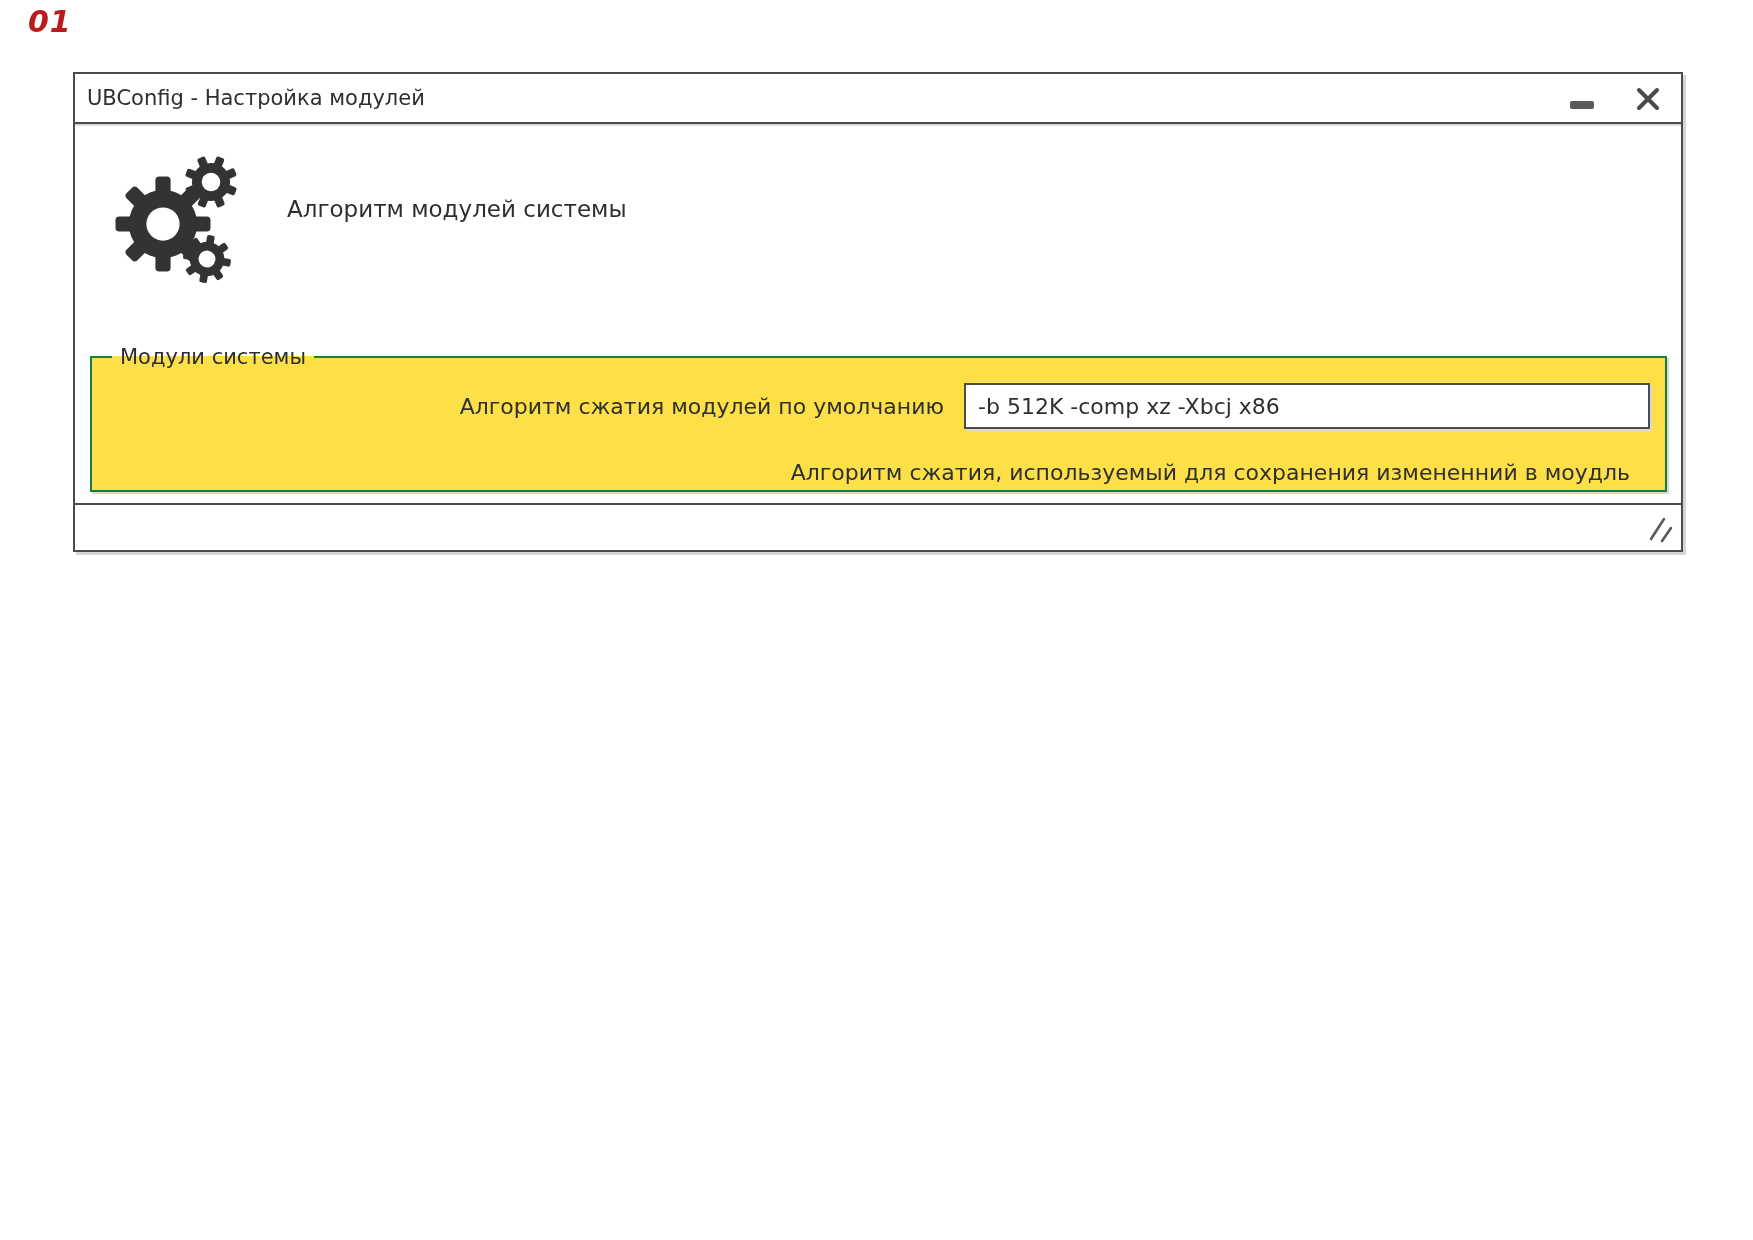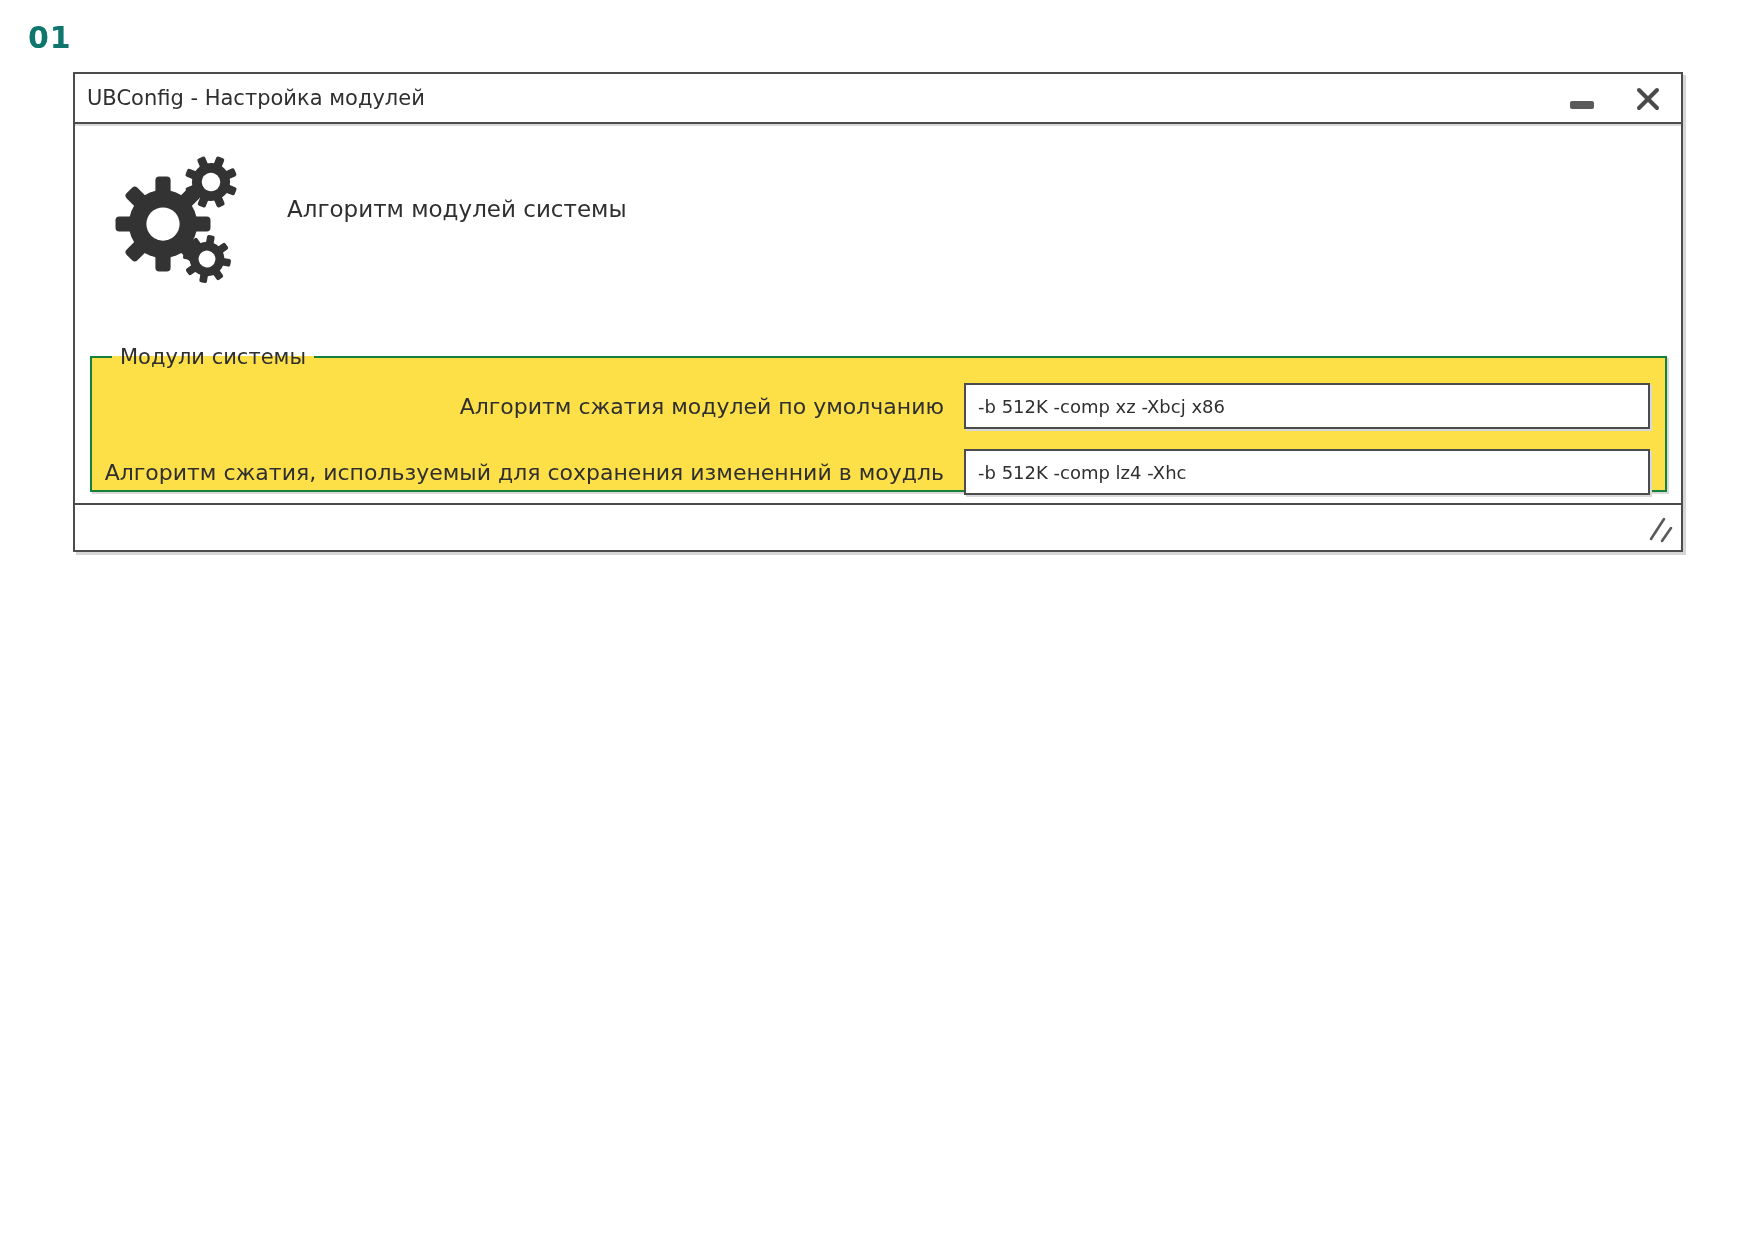--- a/index.html
+++ b/index.html
@@ -6,25 +6,26 @@
   html, body {
     width: 1753px; height: 1240px;
     background: #ffffff;
     font-family: "DejaVu Sans", sans-serif;
     color: #2f2f2f;
     overflow: hidden;
     position: relative;
   }
   .slide-number {
     position: absolute;
-    left: 28px; top: 20px;
+    left: 28px; top: 4px;
     font-size: 30px;
     font-weight: bold;
-    color: #0f766e;
+    color: #b91c1c;
     letter-spacing: 1px;
+    font-style: italic;
   }
   .window {
     position: absolute;
     left: 73px; top: 72px;
     width: 1610px; height: 480px;
     background: #ffffff;
     border: 2px solid #4c4c4c;
     box-shadow: 3px 3px 0 #d6d6d6;
   }
   .titlebar {
@@ -111,21 +112,21 @@
     white-space: nowrap;
     padding-right: 20px;
   }
   .field-input {
     width: 686px; height: 46px;
     flex: 0 0 686px;
     border: 2px solid #4c4c4c;
     box-shadow: 2px 2px 0 #d9d9d9;
     background: #ffffff;
     font-family: "DejaVu Sans", sans-serif;
-    font-size: 18px;
+    font-size: 22px;
     color: #2f2f2f;
     padding: 0 12px;
     outline: none;
   }
   .statusbar {
     position: absolute;
     left: 0; right: 0; bottom: 0;
     height: 47px;
     border-top: 2px solid #4c4c4c;
     background: #ffffff;
@@ -189,21 +190,20 @@
   <fieldset class="groupbox">
     <legend>Модули системы</legend>
 
     <div class="field-row row-0">
       <span class="field-label">Алгоритм сжатия модулей по умолчанию</span>
       <input class="field-input" type="text" value="-b 512K -comp xz -Xbcj x86" style="">
     </div>
 
     <div class="field-row row-1">
       <span class="field-label">Алгоритм сжатия, используемый для сохранения измененний в моудль</span>
-      <input class="field-input" type="text" value="-b 512K -comp lz4 -Xhc" style="">
     </div>
   </fieldset>
 
   <div class="statusbar">
     <span class="statusbar-text"></span>
     <svg class="resize-grip" viewBox="0 0 28 30">
       <g stroke="#5a5a5a" stroke-width="2.6" stroke-linecap="round" fill="none">
         <line x1="4" y1="24" x2="17" y2="4"></line>
         <line x1="15" y1="26" x2="24" y2="13"></line>
       </g>

